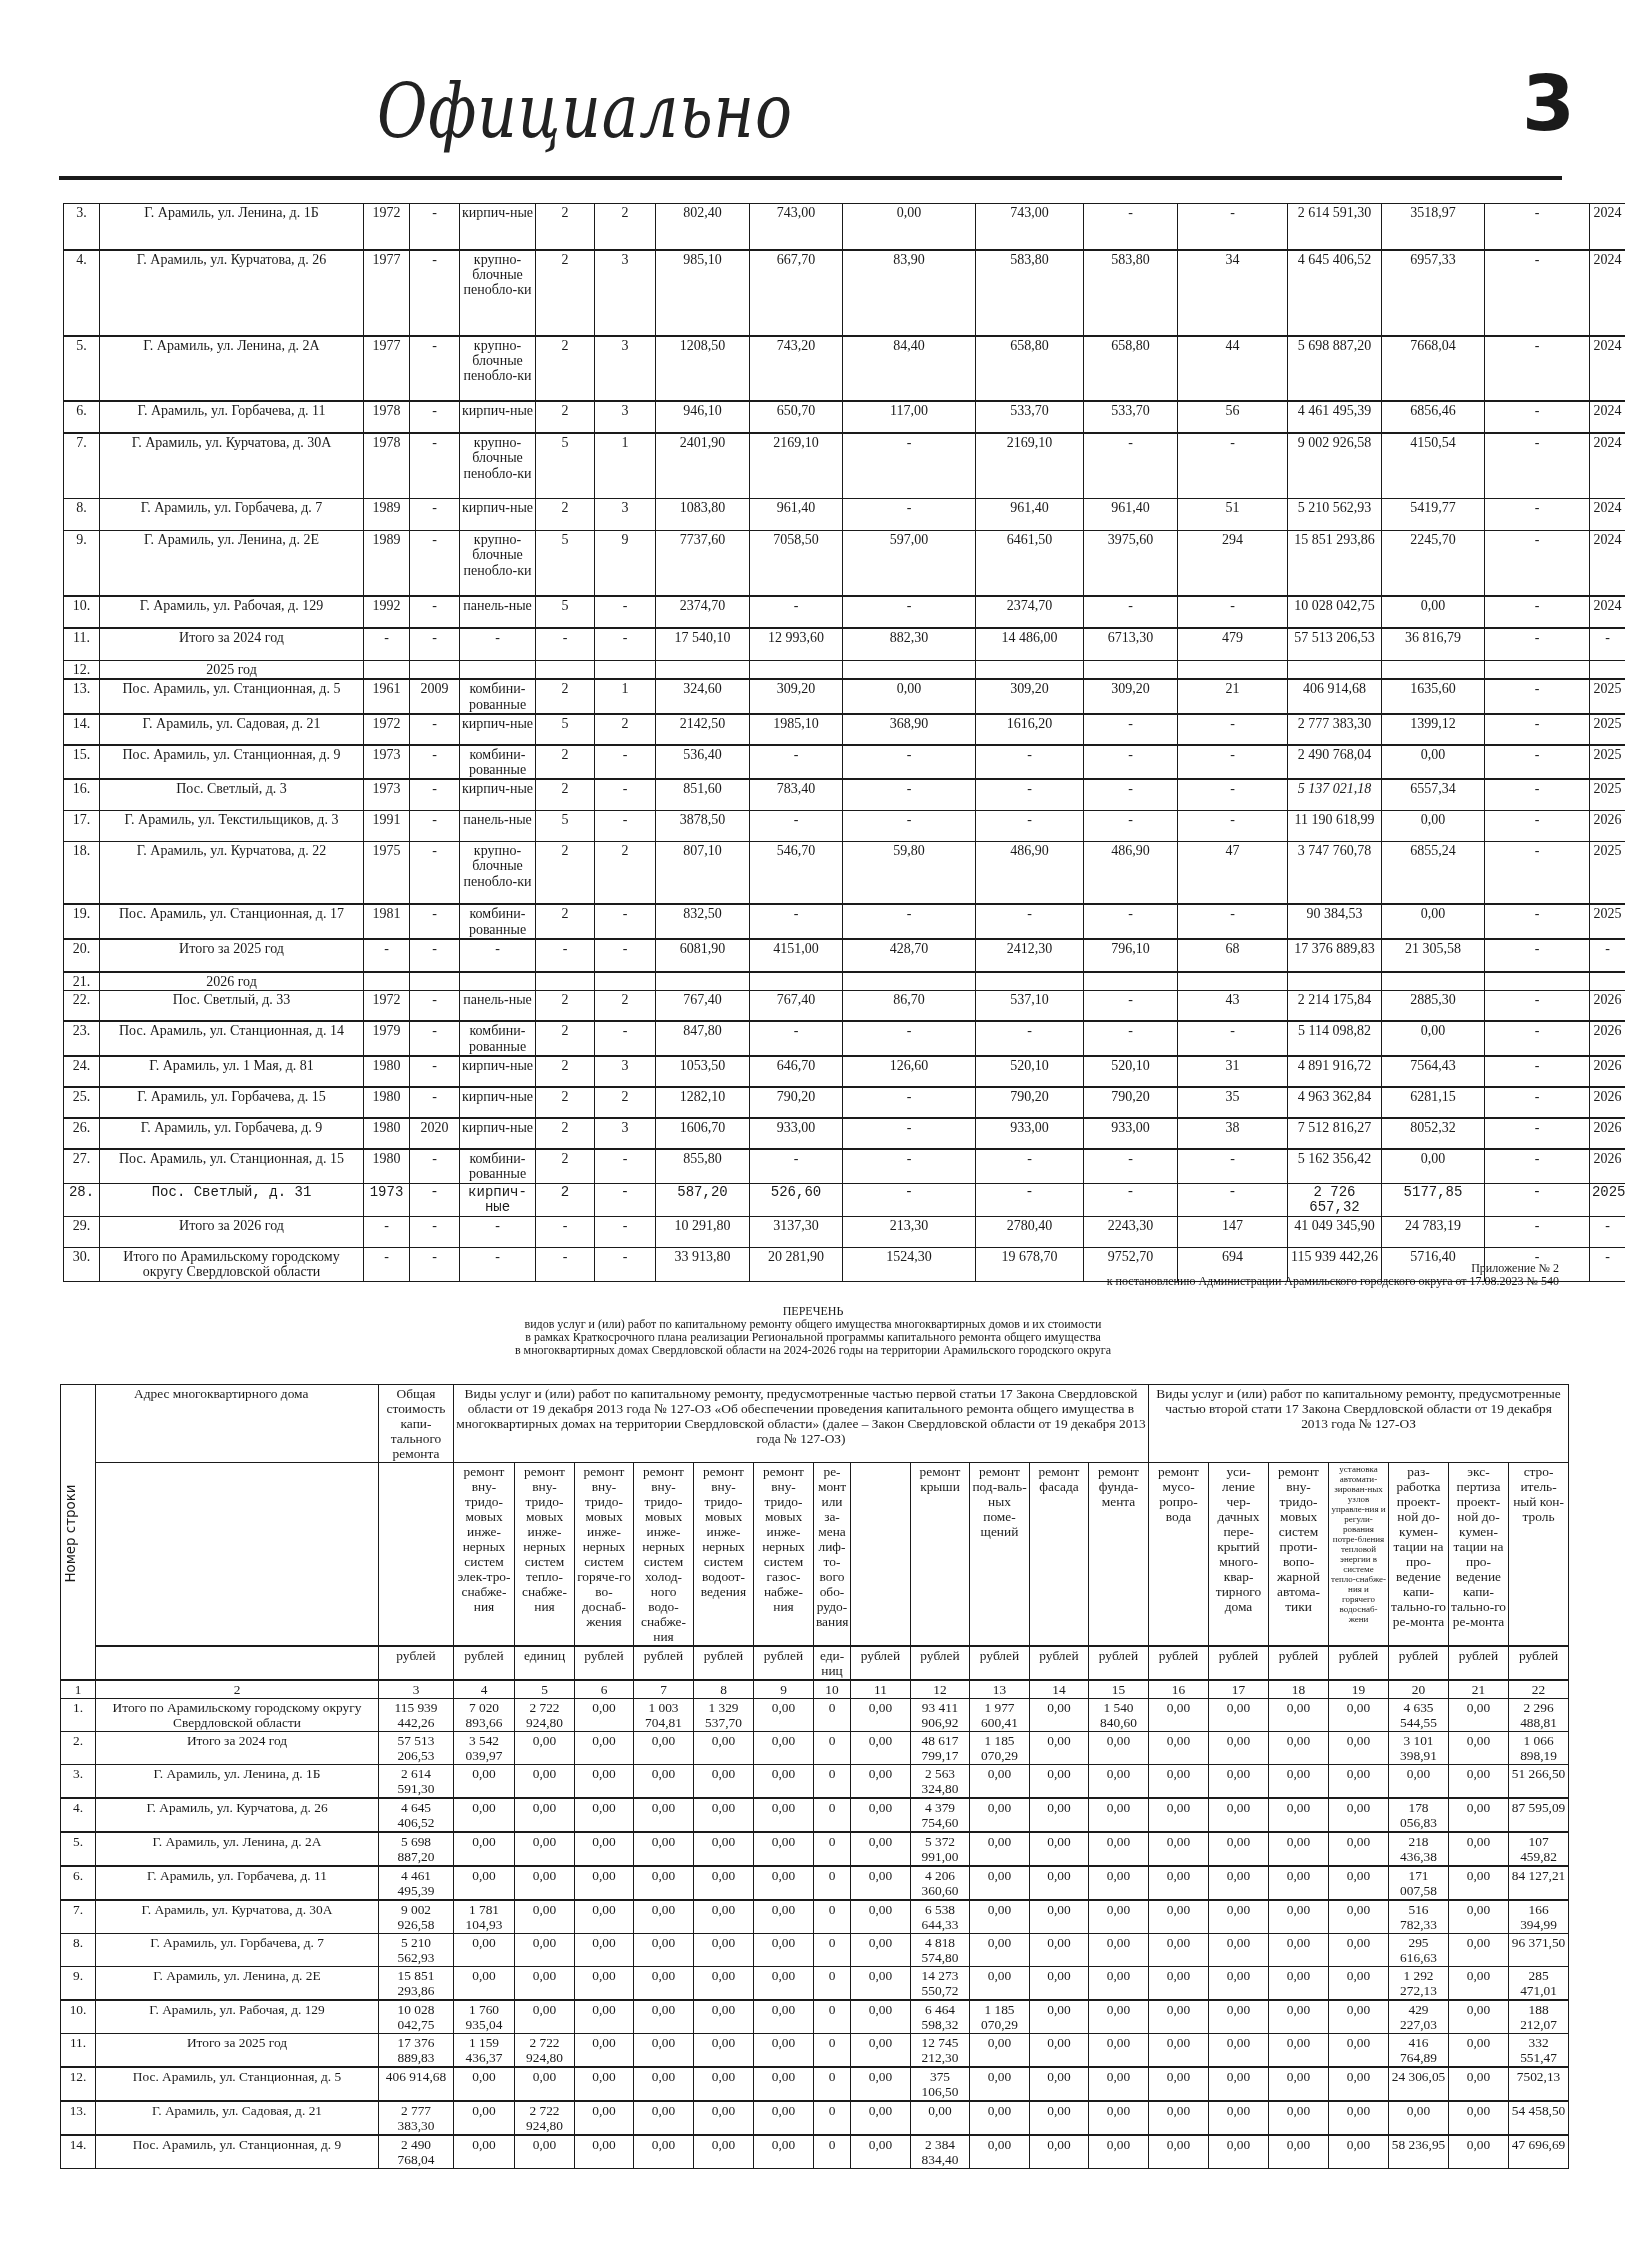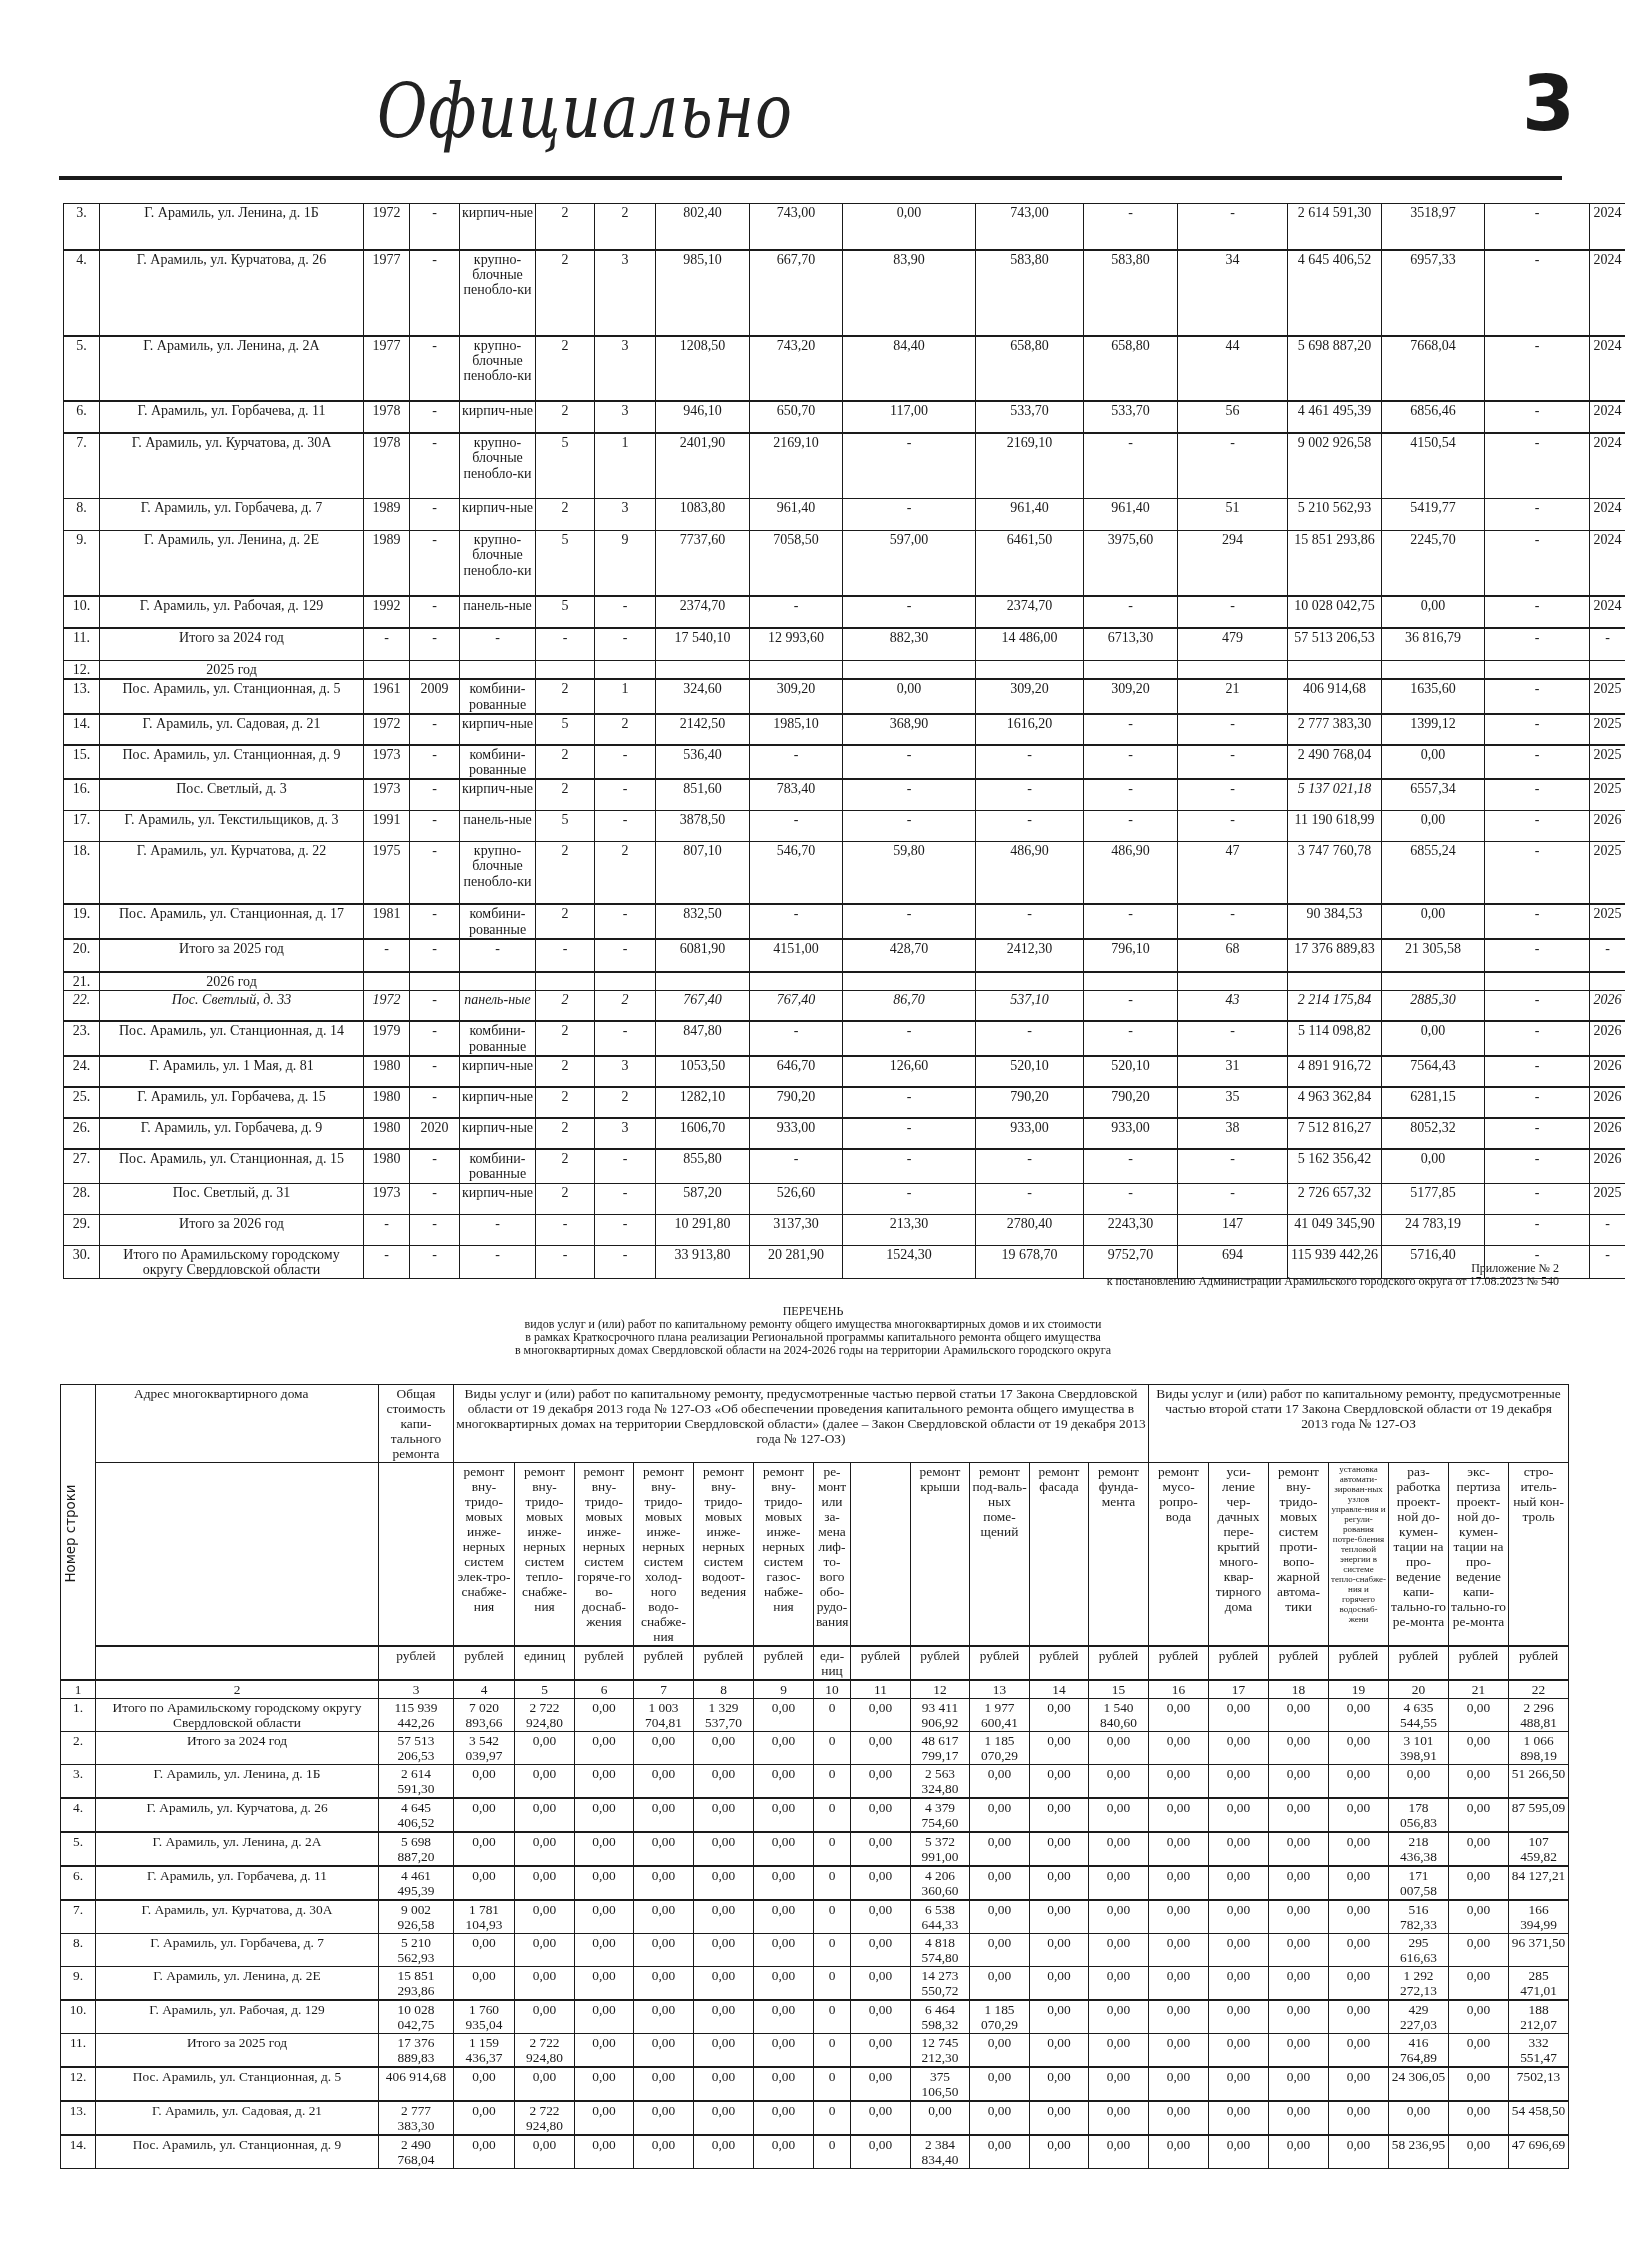--- a/index.html
+++ b/index.html
@@ -410,21 +410,21 @@
         <td></td>
         <td></td>
         <td></td>
         <td></td>
         <td></td>
         <td style="word-spacing: 0px;"></td>
         <td></td>
         <td></td>
         <td></td>
       </tr>
-      <tr style="height: 31px; font-style: italic;">
+      <tr style="height: 31px;">
         <td>22.</td>
         <td>Пос. Светлый, д. 33</td>
         <td>1972</td>
         <td>-</td>
         <td style="word-spacing: 0px;">панель-ные</td>
         <td>2</td>
         <td>2</td>
         <td>767,40</td>
         <td>767,40</td>
         <td>86,70</td>
@@ -524,21 +524,21 @@
         <td>-</td>
         <td>-</td>
         <td>-</td>
         <td>-</td>
         <td>-</td>
         <td style="word-spacing: 0px;">5 162 356,42</td>
         <td>0,00</td>
         <td>-</td>
         <td>2026</td>
       </tr>
-      <tr style="height: 31px;">
+      <tr style="height: 31px; font-family: Liberation Mono, monospace;">
         <td>28.</td>
         <td>Пос. Светлый, д. 31</td>
         <td>1973</td>
         <td>-</td>
         <td style="word-spacing: 0px;">кирпич-ные</td>
         <td>2</td>
         <td>-</td>
         <td>587,20</td>
         <td>526,60</td>
         <td>-</td>

